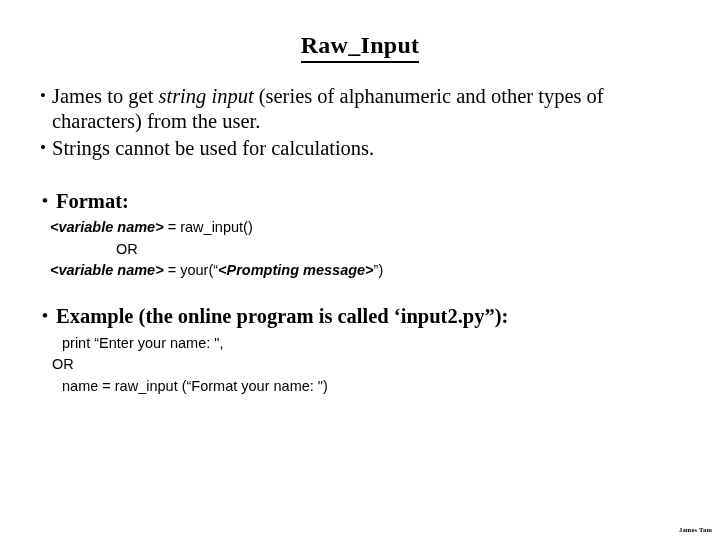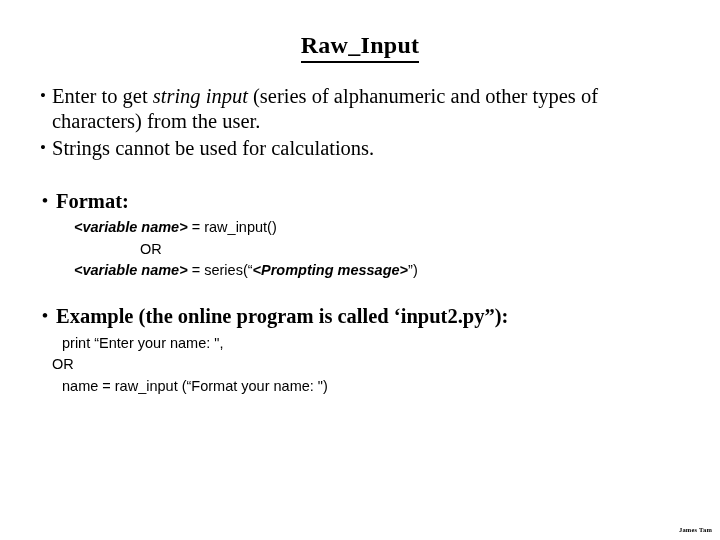--- a/index.html
+++ b/index.html
@@ -94,21 +94,21 @@
   .code-line {
     white-space: pre;
   }
   .code-line .it {
     font-style: italic;
     font-weight: bold;
   }
 
   .fmt-block {
     margin-top: 3px;
-    margin-left: 36px;
+    margin-left: 12px;
   }
   .fmt-or {
     margin-left: 66px;
   }
 
   .ex-block {
     margin-top: 4px;
     margin-left: 14px;
   }
   .ex-indent {
@@ -136,39 +136,39 @@
 
 <div class="slide">
 
   <div class="title">
     <span class="title-text">Raw_Input</span>
   </div>
 
   <div class="body">
 
     <div class="bullet">
-      <span class="dot">•</span><span>Enter to get </span><span class="it">string input</span><span> (series of alphanumeric and other types of characters) from the user.</span>
+      <span class="dot">•</span><span>James to get </span><span class="it">string input</span><span> (series of alphanumeric and other types of characters) from the user.</span>
     </div>
 
     <div class="bullet">
       <span class="dot">•</span><span>Strings cannot be used for calculations.</span>
     </div>
 
     <div class="spacer-lg"></div>
 
     <div class="bullet-heading">
       <span class="dot">•</span><span>Format:</span>
     </div>
 
     <div class="code-block fmt-block">
       <div class="code-line"><span class="it">&lt;variable name&gt;</span><span> = raw_input()</span></div>
 
       <div class="code-line fmt-or"><span>OR</span></div>
 
-      <div class="code-line"><span class="it">&lt;variable name&gt;</span><span> = series(“</span><span class="it">&lt;Prompting message&gt;</span><span>”)</span></div>
+      <div class="code-line"><span class="it">&lt;variable name&gt;</span><span> = your(“</span><span class="it">&lt;Prompting message&gt;</span><span>”)</span></div>
     </div>
 
     <div class="spacer-md"></div>
 
     <div class="bullet-heading">
       <span class="dot">•</span><span>Example (the online program is called ‘input2.py”):</span>
     </div>
 
     <div class="code-block ex-block">
       <div class="code-line ex-indent">print “Enter your name: ",</div>

